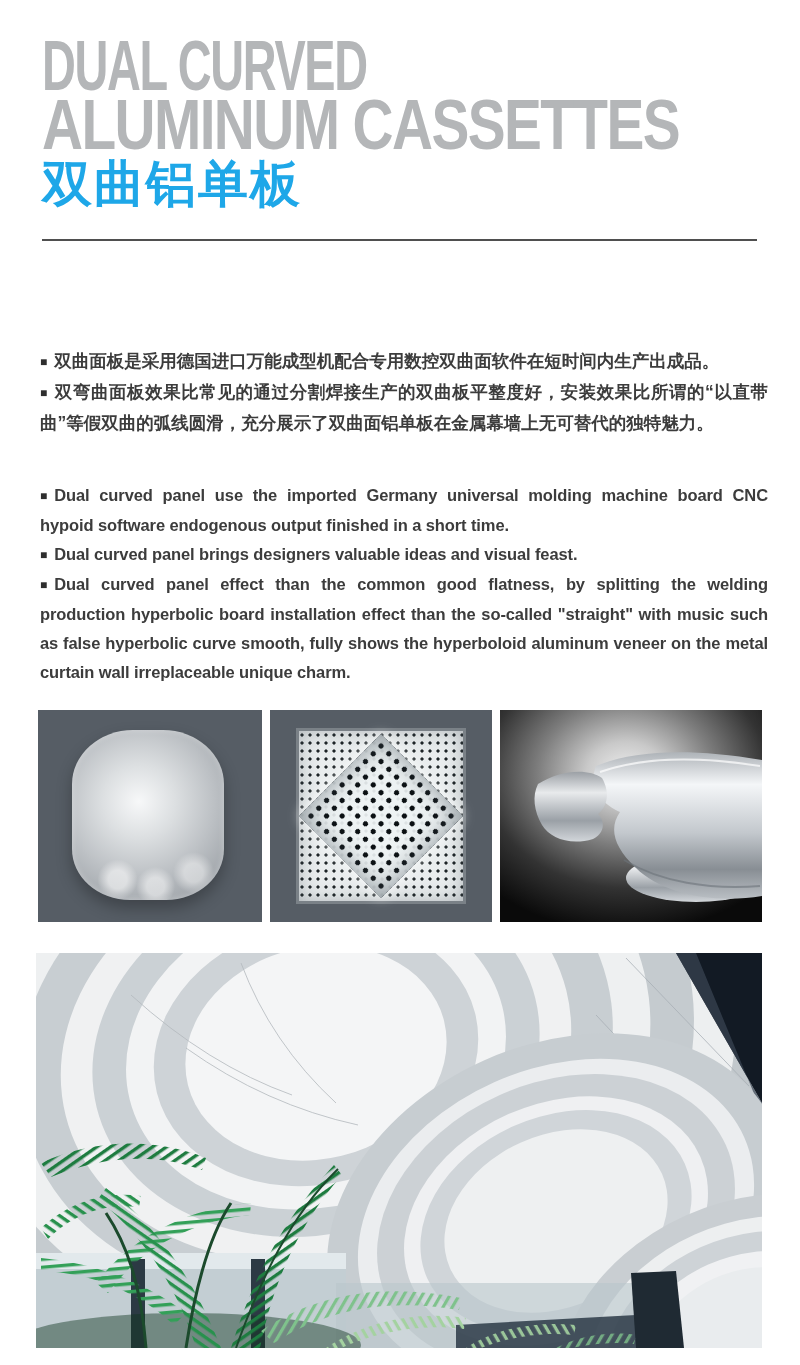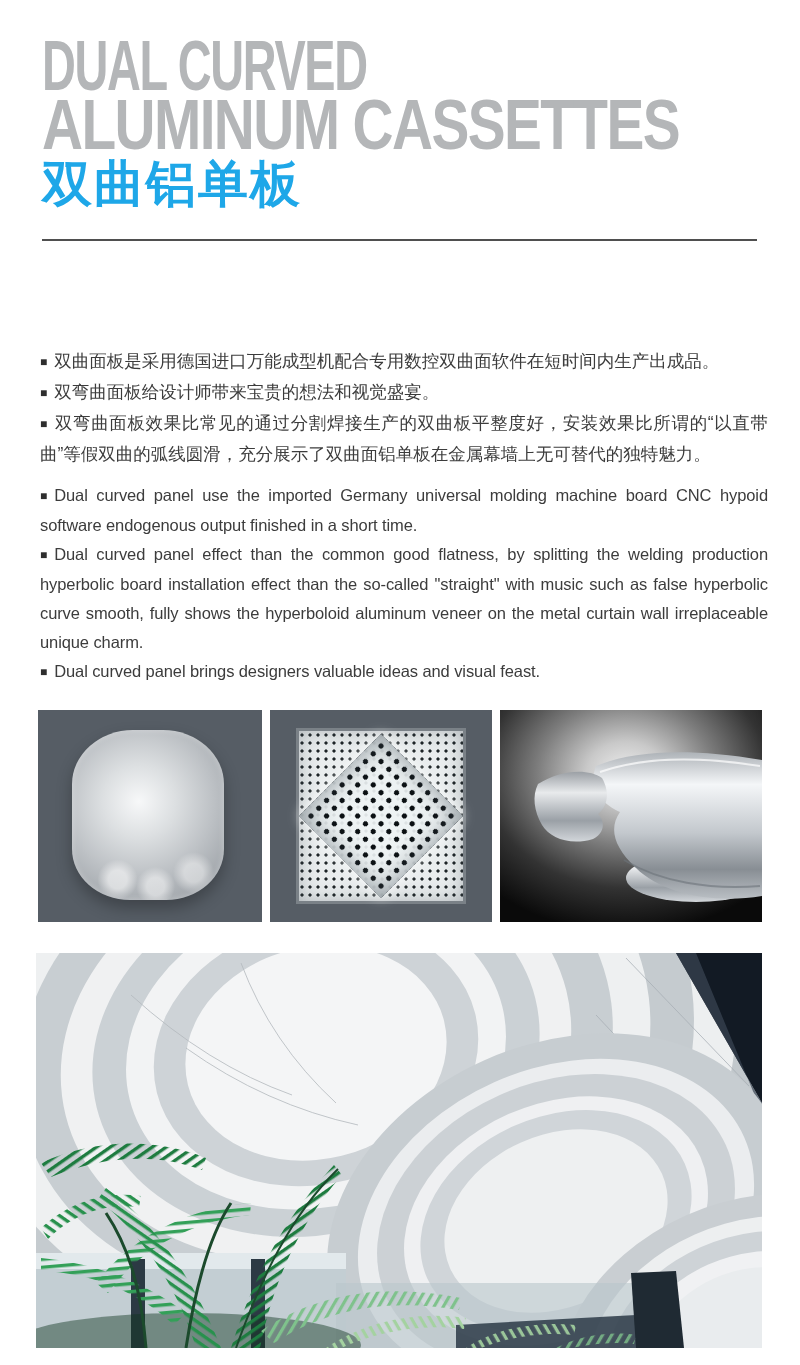--- a/index.html
+++ b/index.html
@@ -12,21 +12,21 @@
   .title-line{display:block;white-space:nowrap;color:#b4b6b8;font-weight:bold;
     font-size:71px;line-height:59px;height:59px;letter-spacing:-2px;}
   .title-line .squeeze{display:inline-block;transform-origin:left center;}
   .squeeze-1{transform:scaleX(0.66);}
   .squeeze-2{transform:scaleX(0.80);}
   .title-cn{display:block;margin-top:4px;color:#1ea7e8;font-weight:bold;
     font-size:50px;line-height:52px;letter-spacing:2px;white-space:nowrap;}
   .divider{position:absolute;left:42px;top:239px;width:715px;height:0;
     border-top:2px solid #4f4f4f;}
   
-  .intro{position:absolute;left:40px;width:728px;}
+  .intro{position:absolute;left:40px;width:728px;font-weight:bold;}
   .intro-cn{top:346px;font-size:17.5px;line-height:30px;text-align:justify;}
   .intro-en{top:481px;font-size:16.5px;line-height:29px;text-align:justify;letter-spacing:-0.1px;}
   .bullet-item{margin:0;}
   .bullet-marker{display:inline-block;font-size:12px;vertical-align:1px;margin-right:7px;color:#2e2e2e;}
   
   .gallery{position:absolute;left:38px;top:710px;display:flex;gap:8px;}
   .g-item{height:212px;position:relative;overflow:hidden;background:#565d65;}
   .g1{width:224px;}
   .g2{width:222px;}
   .g3{width:262px;background:#0c0c0c;}
@@ -66,28 +66,27 @@
 
 <div class="title-block">
   <span class="title-line"><span class="squeeze squeeze-1">DUAL CURVED</span></span>
   <span class="title-line"><span class="squeeze squeeze-2">ALUMINUM CASSETTES</span></span>
   <span class="title-cn">双曲铝单板</span>
 </div>
 <div class="divider"></div>
 
 <div class="intro intro-cn">
   <p class="bullet-item"><span class="bullet-marker">■</span><span>双曲面板是采用德国进口万能成型机配合专用数控双曲面软件在短时间内生产出成品。</span></p>
-  <p class="bullet-item"><span class="bullet-marker">■</span><span>双弯曲面板给设计师带来宝贵的想法和视觉盛宴。</span></p>
   <p class="bullet-item"><span class="bullet-marker">■</span><span>双弯曲面板效果比常见的通过分割焊接生产的双曲板平整度好，安装效果比所谓的“以直带曲”等假双曲的弧线圆滑，充分展示了双曲面铝单板在金属幕墙上无可替代的独特魅力。</span></p>
 </div>
 
 <div class="intro intro-en">
   <p class="bullet-item"><span class="bullet-marker">■</span><span>Dual curved panel use the imported Germany universal molding machine board CNC hypoid software endogenous output finished in a short time.</span></p>
+  <p class="bullet-item"><span class="bullet-marker">■</span><span>Dual curved panel brings designers valuable ideas and visual feast.</span></p>
   <p class="bullet-item"><span class="bullet-marker">■</span><span>Dual curved panel effect than the common good flatness, by splitting the welding production hyperbolic board installation effect than the so-called "straight" with music such as false hyperbolic curve smooth, fully shows the hyperboloid aluminum veneer on the metal curtain wall irreplaceable unique charm.</span></p>
-  <p class="bullet-item"><span class="bullet-marker">■</span><span>Dual curved panel brings designers valuable ideas and visual feast.</span></p>
 </div>
 
 <div class="gallery">
 
   <div class="g-item g1">
     <div class="pillow"></div>
   </div>
 
   <div class="g-item g2">
     <div class="perf-panel">

